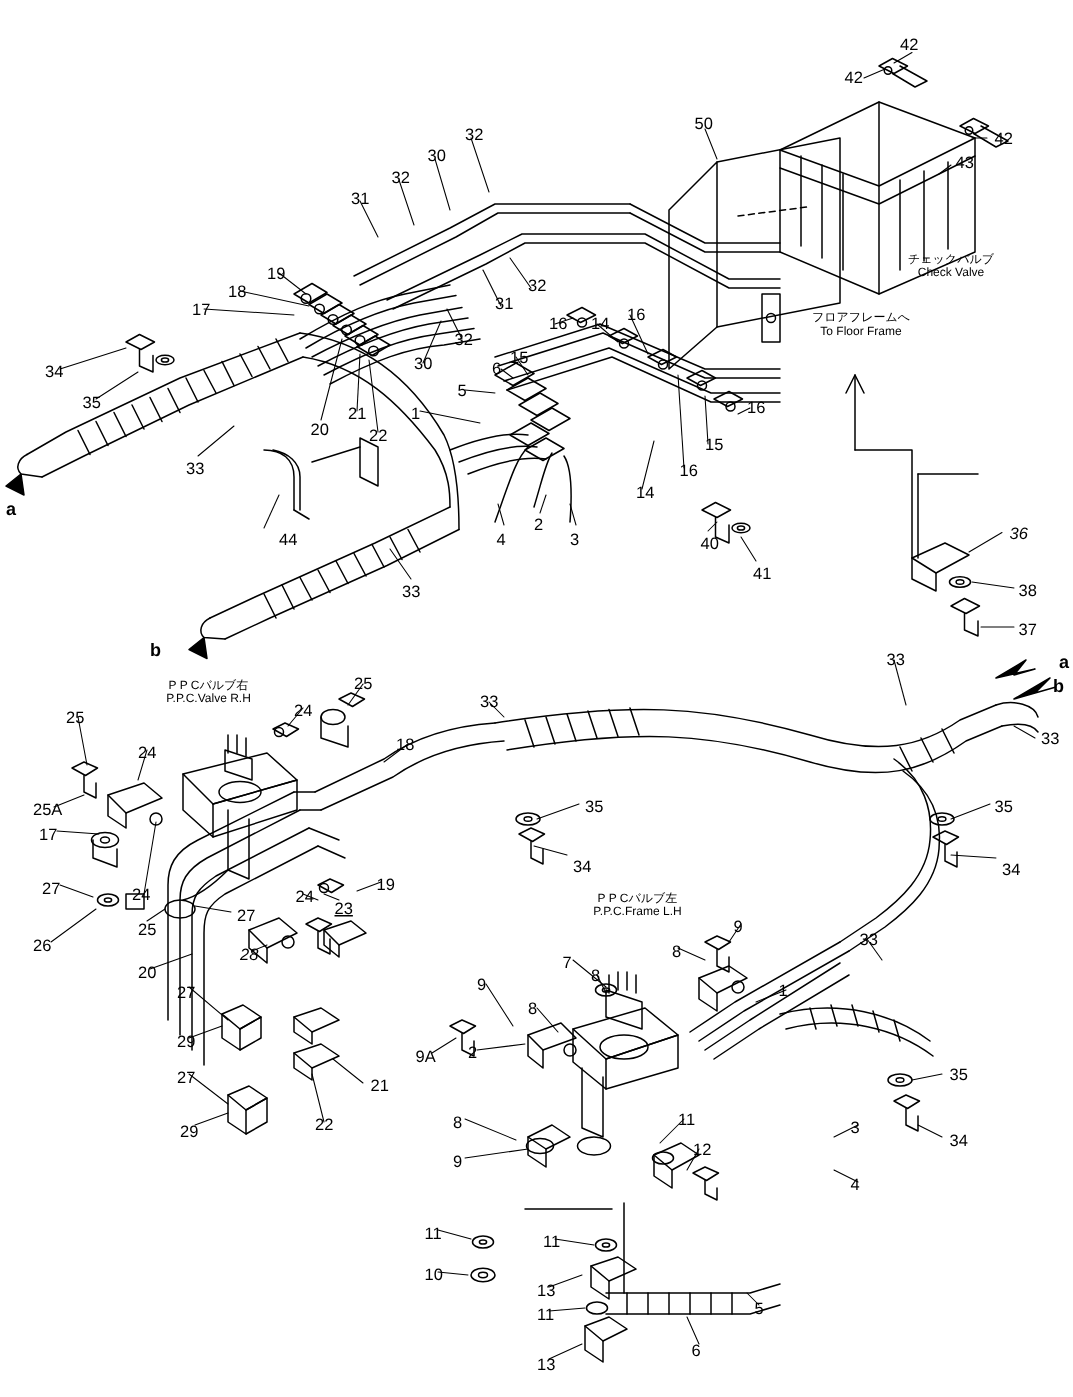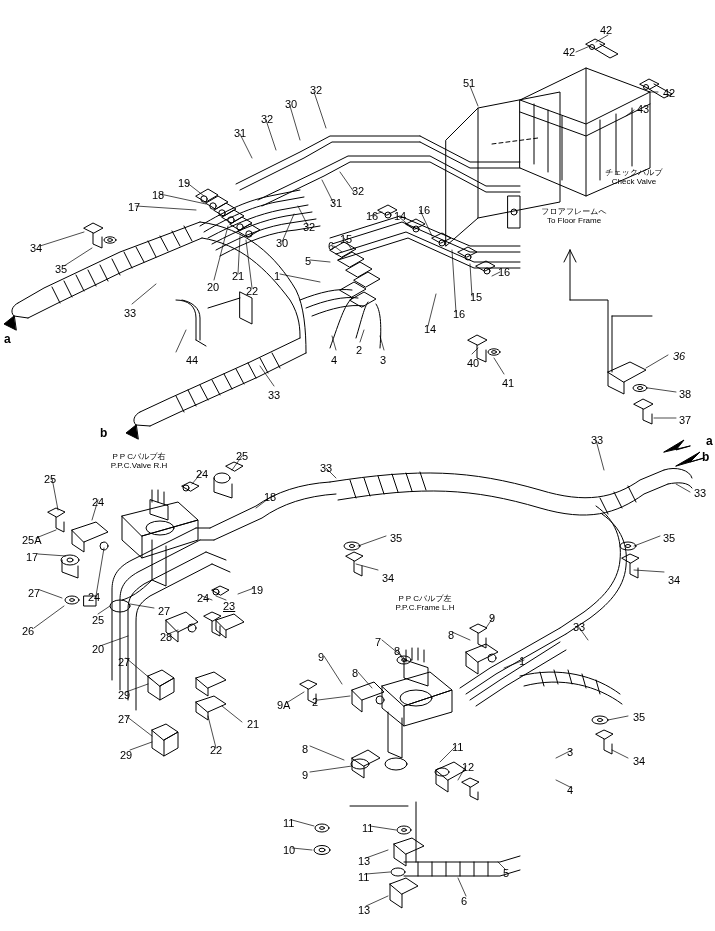--- a/index.html
+++ b/index.html
@@ -541,21 +541,21 @@
   <div class="lbl b" style="left:4px; top:334px;">a</div>
   <div class="lbl b" style="left:100px; top:428px;">b</div>
   <div class="lbl b" style="left:706px; top:436px;">a</div>
   <div class="lbl b" style="left:702px; top:452px;">b</div>
 
   <div id="callouts">
       <div class="lbl" style="left: 600px; top: 25px;">42</div>
       <div class="lbl" style="left: 563px; top: 47px;">42</div>
       <div class="lbl" style="left: 663px; top: 88px;">42</div>
       <div class="lbl" style="left: 637px; top: 104px;">43</div>
-      <div class="lbl" style="left: 463px; top: 78px;">51</div>
+      <div class="lbl" style="left: 463px; top: 78px;">50</div>
       <div class="lbl" style="left: 310px; top: 85px;">32</div>
       <div class="lbl" style="left: 285px; top: 99px;">30</div>
       <div class="lbl" style="left: 261px; top: 114px;">32</div>
       <div class="lbl" style="left: 234px; top: 128px;">31</div>
       <div class="lbl" style="left: 178px; top: 178px;">19</div>
       <div class="lbl" style="left: 152px; top: 190px;">18</div>
       <div class="lbl" style="left: 128px; top: 202px;">17</div>
       <div class="lbl" style="left: 352px; top: 186px;">32</div>
       <div class="lbl" style="left: 330px; top: 198px;">31</div>
       <div class="lbl" style="left: 303px; top: 222px;">32</div>
@@ -603,21 +603,21 @@
       <div class="lbl" style="left: 694px; top: 488px;">33</div>
       <div class="lbl" style="left: 251px; top: 585px;">19</div>
       <div class="lbl" style="left: 223px; top: 601px; text-decoration: underline;">23</div>
       <div class="lbl" style="left: 197px; top: 593px;">24</div>
       <div class="lbl" style="left: 28px; top: 588px;">27</div>
       <div class="lbl" style="left: 158px; top: 606px;">27</div>
       <div class="lbl" style="left: 92px; top: 615px;">25</div>
       <div class="lbl" style="left: 88px; top: 592px;">24</div>
       <div class="lbl" style="left: 22px; top: 626px;">26</div>
       <div class="lbl" style="left: 92px; top: 644px;">20</div>
-      <div class="lbl" style="left: 160px; top: 632px;">28</div>
+      <div class="lbl" style="left: 160px; top: 632px; font-style: italic;">28</div>
       <div class="lbl" style="left: 118px; top: 657px;">27</div>
       <div class="lbl" style="left: 118px; top: 690px;">29</div>
       <div class="lbl" style="left: 118px; top: 714px;">27</div>
       <div class="lbl" style="left: 120px; top: 750px;">29</div>
       <div class="lbl" style="left: 247px; top: 719px;">21</div>
       <div class="lbl" style="left: 210px; top: 745px;">22</div>
       <div class="lbl" style="left: 489px; top: 613px;">9</div>
       <div class="lbl" style="left: 448px; top: 630px;">8</div>
       <div class="lbl" style="left: 375px; top: 637px;">7</div>
       <div class="lbl" style="left: 394px; top: 646px;">8</div>

